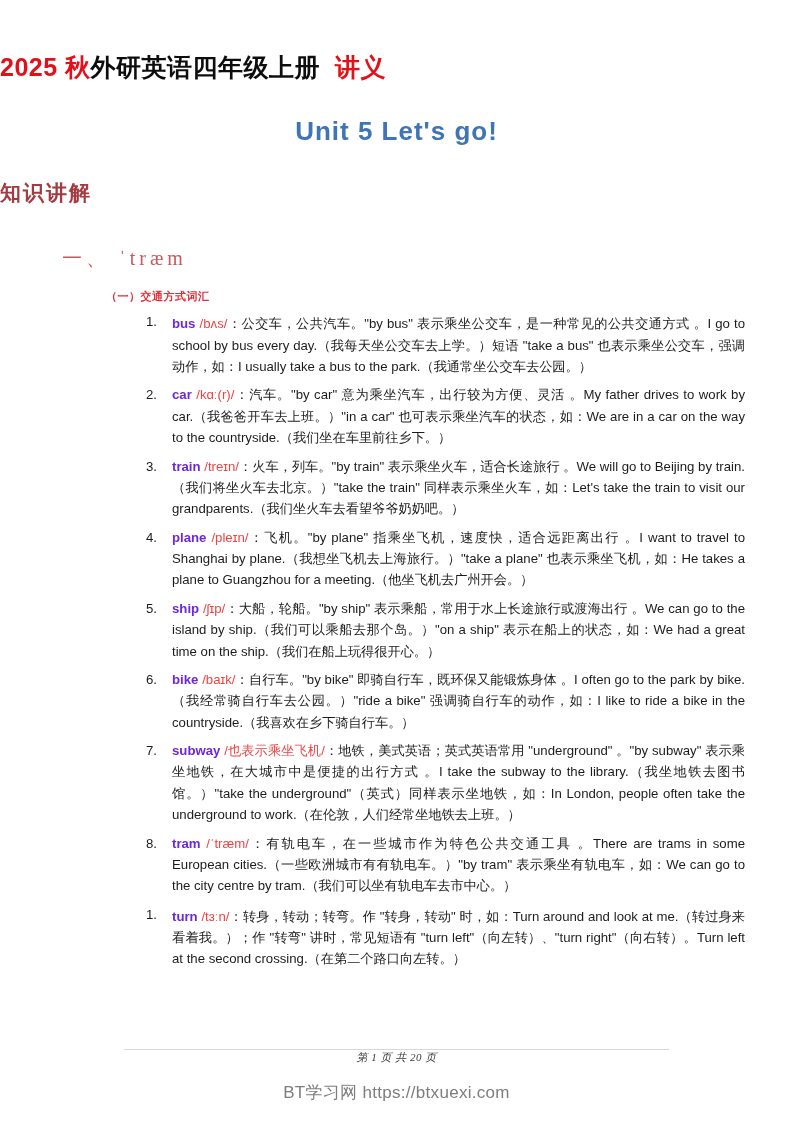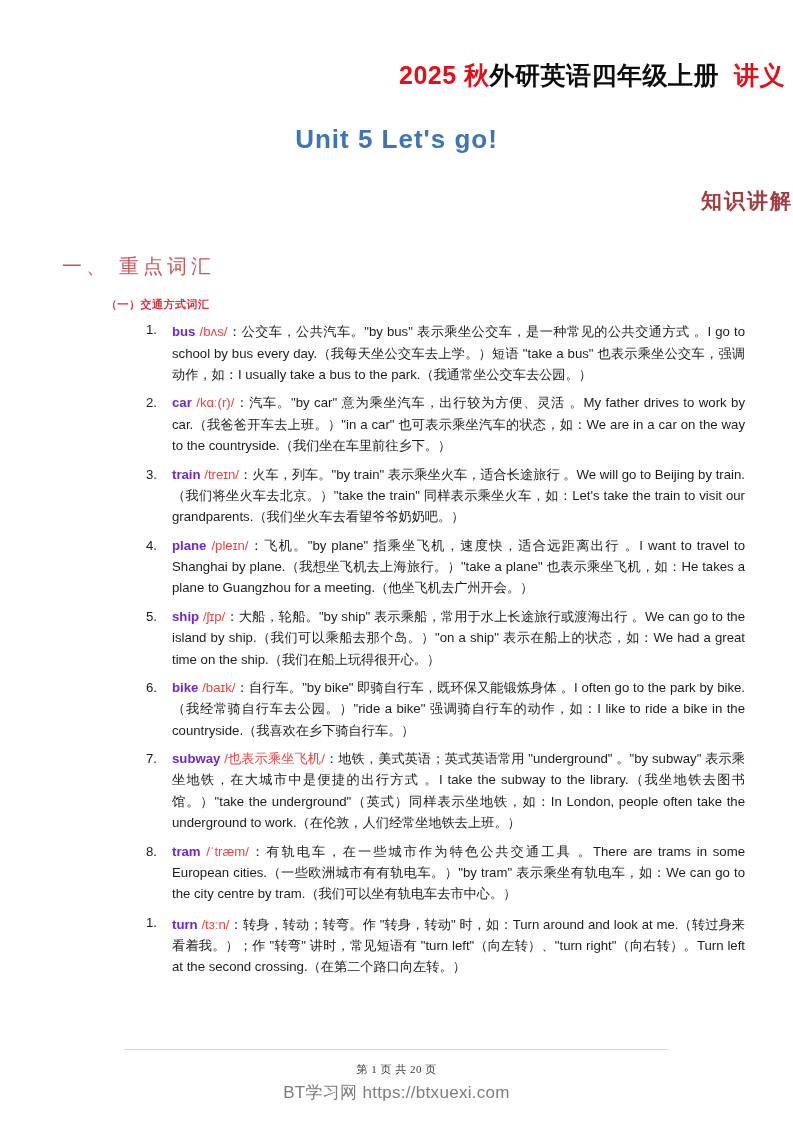--- a/index.html
+++ b/index.html
@@ -17,22 +17,22 @@
   }
 
   .page {
     position: absolute;
     inset: 0;
     padding: 0;
   }
 
   
   .title-main {
-    text-align: right;
-    margin: 8px;
+    text-align: left;
+    margin: 0;
     padding-top: 52px;
     font-size: 25px;
     font-weight: bold;
     letter-spacing: 0.5px;
     line-height: 1.25;
     font-family: "Liberation Sans", sans-serif;
   }
   .title-main .red { color: #e3101a; }
   .title-main .blk { color: #0d0d0d; }
 
@@ -41,21 +41,21 @@
     margin: 16px;
     padding-top: 17px;
     font-size: 26px;
     font-weight: bold;
     color: #3f74b6;
     letter-spacing: 1px;
     font-family: "Liberation Sans", sans-serif;
   }
 
   .title-sub {
-    text-align: right;
+    text-align: left;
     margin: 0;
     padding-top: 16px;
     font-size: 21px;
     color: #a33c42;
     font-family: "Liberation Serif", serif;
     letter-spacing: 2px;
   }
 
   
   .h1-section {
@@ -129,21 +129,22 @@
     right: 124px;
     bottom: 72px;
     height: 1px;
     background: #d8d8d8;
   }
   .footer-page {
     font-size: 11px;
     color: #3a3a3a;
     font-family: "Liberation Serif", serif;
     letter-spacing: 0.5px;
-    margin: 4px;
+    margin: 16px;
+    font-style: italic;
   }
   .footer-site {
     font-size: 17px;
     color: #7d7d7d;
     font-family: "Liberation Sans", sans-serif;
     margin: 3px 0 0 0;
     letter-spacing: 0.3px;
   }
 </style>
 </head>
@@ -152,21 +153,21 @@
 <div class="page">
 
   <h1 class="title-main">
     <span class="red">2025 秋</span><span class="blk">外研英语四年级上册</span>&nbsp;&nbsp;<span class="red">讲义</span>
   </h1>
 
   <h2 class="title-unit">Unit  5  Let's go!</h2>
 
   <h3 class="title-sub">知识讲解</h3>
 
-  <h4 class="h1-section">一、 重点词汇</h4>
+  <h4 class="h1-section">一、 ˈtræm</h4>
 
   <h5 class="h2-section">（一）交通方式词汇</h5>
 
   <ol class="voc-list">
     <li class="first-item"><span class="word">bus</span> <span class="phon">/bʌs/</span><span>：公交车，公共汽车。"by bus" 表示乘坐公交车，是一种常见的公共交通方式 。I go to school by bus every day.（我每天坐公交车去上学。）短语 "take a bus" 也表示乘坐公交车，强调动作，如：I usually take a bus to the park.（我通常坐公交车去公园。）</span></li>
     <li><span class="word">car</span> <span class="phon">/kɑː(r)/</span><span>：汽车。"by car" 意为乘坐汽车，出行较为方便、灵活 。My father drives to work by car.（我爸爸开车去上班。）"in a car" 也可表示乘坐汽车的状态，如：We are in a car on the way to the countryside.（我们坐在车里前往乡下。）</span></li>
     <li><span class="word">train</span> <span class="phon">/treɪn/</span><span>：火车，列车。"by train" 表示乘坐火车，适合长途旅行 。We will go to Beijing by train.（我们将坐火车去北京。）"take the train" 同样表示乘坐火车，如：Let's take the train to visit our grandparents.（我们坐火车去看望爷爷奶奶吧。）</span></li>
     <li><span class="word">plane</span> <span class="phon">/pleɪn/</span><span>：飞机。"by plane" 指乘坐飞机，速度快，适合远距离出行 。I want to travel to Shanghai by plane.（我想坐飞机去上海旅行。）"take a plane" 也表示乘坐飞机，如：He takes a plane to Guangzhou for a meeting.（他坐飞机去广州开会。）</span></li>
     <li><span class="word">ship</span> <span class="phon">/ʃɪp/</span><span>：大船，轮船。"by ship" 表示乘船，常用于水上长途旅行或渡海出行 。We can go to the island by ship.（我们可以乘船去那个岛。）"on a ship" 表示在船上的状态，如：We had a great time on the ship.（我们在船上玩得很开心。）</span></li>
     <li><span class="word">bike</span> <span class="phon">/baɪk/</span><span>：自行车。"by bike" 即骑自行车，既环保又能锻炼身体 。I often go to the park by bike.（我经常骑自行车去公园。）"ride a bike" 强调骑自行车的动作，如：I like to ride a bike in the countryside.（我喜欢在乡下骑自行车。）</span></li>

